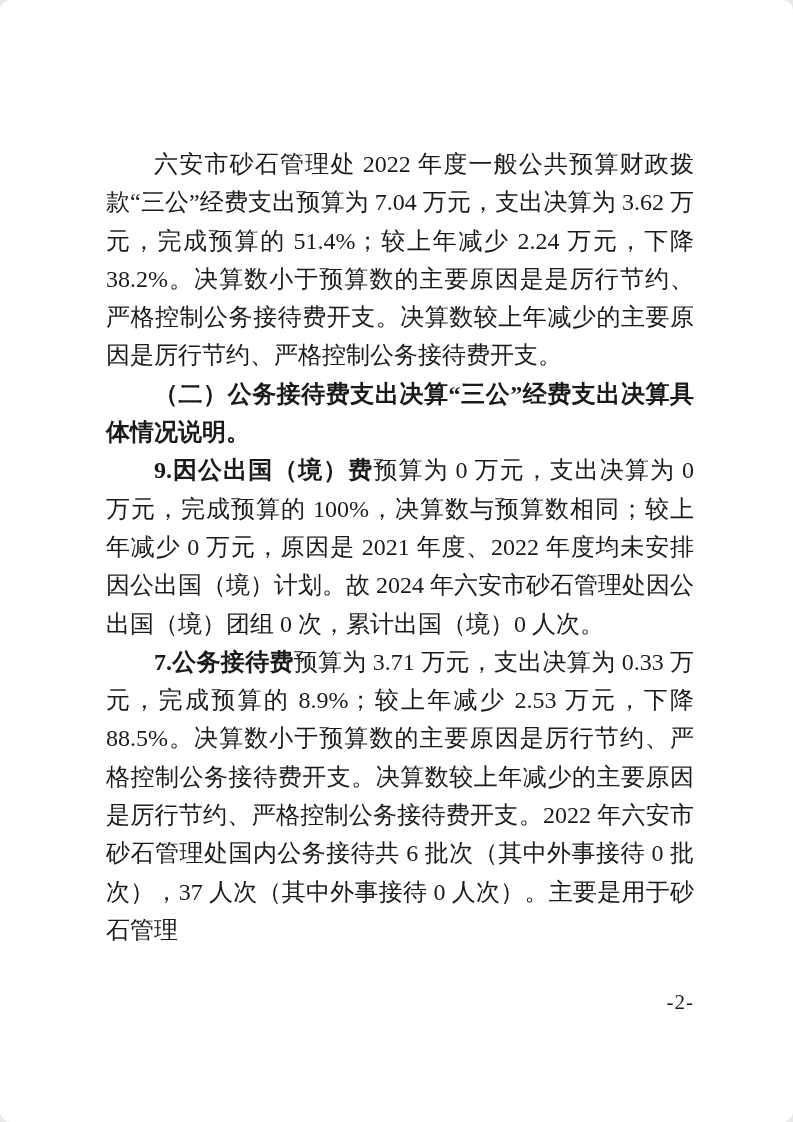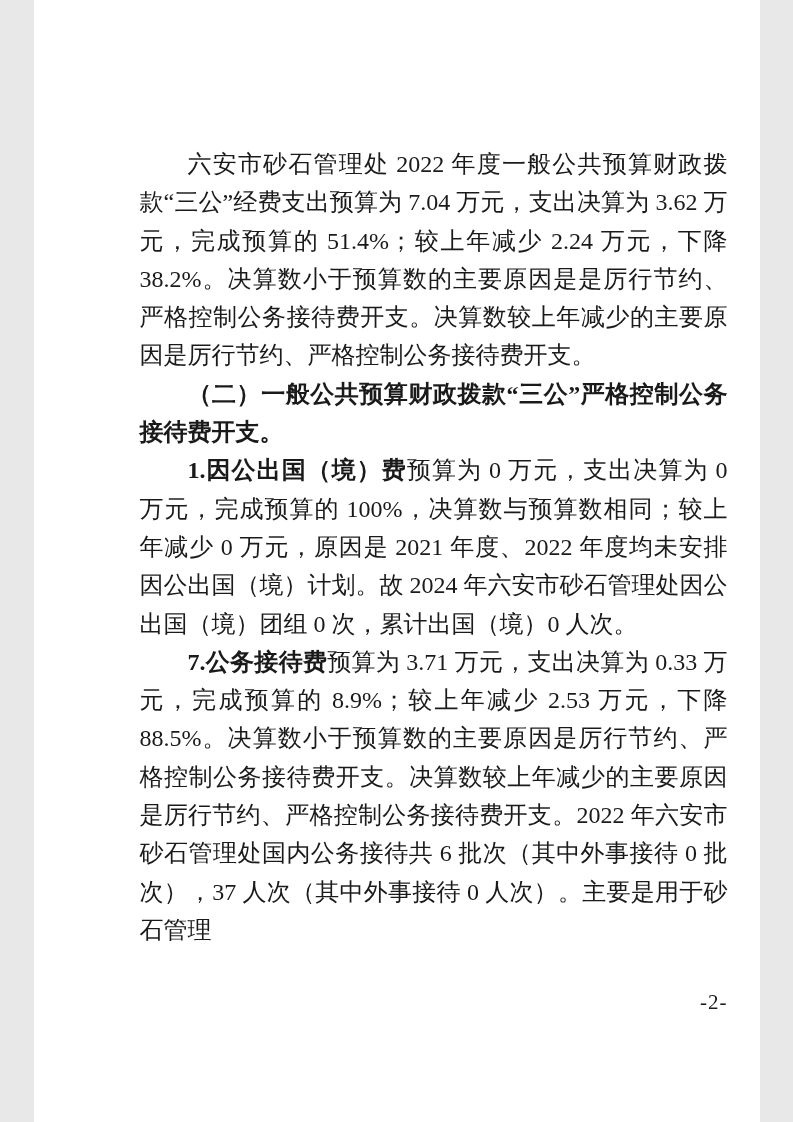--- a/index.html
+++ b/index.html
@@ -2,27 +2,28 @@
 <html><head>
 <meta charset="utf-8">
 <style>
   html, body {
     margin: 0;
     padding: 0;
     background: #e8e8e8;
   }
   .page {
     position: relative;
-    width: 726px;
+    width: 793px;
     height: 1122px;
     margin: 0 auto;
     background: #ffffff;
     overflow: hidden;
     font-family: "Liberation Serif", "DejaVu Serif", serif;
     color: #1a1a1a;
+    border-radius: 11px;
   }
   .content {
     position: absolute;
     left: 106px;
     top: 145px;
     width: 588px;
     font-size: 24px;
     line-height: 38.3px;
     text-align: justify;
     text-justify: inter-ideograph;
@@ -47,18 +48,18 @@
     font-size: 21px;
     letter-spacing: 1px;
   }
 </style>
 </head>
 <body>
 
 <div class="page">
   <div class="content">
     <p class="para">六安市砂石管理处 2022 年度一般公共预算财政拨款“三公”经费支出预算为 7.04 万元，支出决算为 3.62 万元，完成预算的 51.4%；较上年减少 2.24 万元，下降 38.2%。决算数小于预算数的主要原因是是厉行节约、严格控制公务接待费开支。决算数较上年减少的主要原因是厉行节约、严格控制公务接待费开支。</p>
-    <p class="para heading">（二）一般公共预算财政拨款“三公”严格控制公务接待费开支。</p>
-    <p class="para"><span class="lead">1.因公出国（境）费</span><span>预算为 0 万元，支出决算为 0 万元，完成预算的 100%，决算数与预算数相同；较上年减少 0 万元，原因是 2021 年度、2022 年度均未安排因公出国（境）计划。故 2024 年六安市砂石管理处因公出国（境）团组 0 次，累计出国（境）0 人次。</span></p>
+    <p class="para heading">（二）公务接待费支出决算“三公”经费支出决算具体情况说明。</p>
+    <p class="para"><span class="lead">9.因公出国（境）费</span><span>预算为 0 万元，支出决算为 0 万元，完成预算的 100%，决算数与预算数相同；较上年减少 0 万元，原因是 2021 年度、2022 年度均未安排因公出国（境）计划。故 2024 年六安市砂石管理处因公出国（境）团组 0 次，累计出国（境）0 人次。</span></p>
     <p class="para"><span class="lead">7.公务接待费</span><span>预算为 3.71 万元，支出决算为 0.33 万元，完成预算的 8.9%；较上年减少 2.53 万元，下降 88.5%。决算数小于预算数的主要原因是厉行节约、严格控制公务接待费开支。决算数较上年减少的主要原因是厉行节约、严格控制公务接待费开支。2022 年六安市砂石管理处国内公务接待共 6 批次（其中外事接待 0 批次），37 人次（其中外事接待 0 人次）。主要是用于砂石管理</span></p>
   </div>
   <div class="page-number">-2-</div>
 </div>
 
 </body></html>

